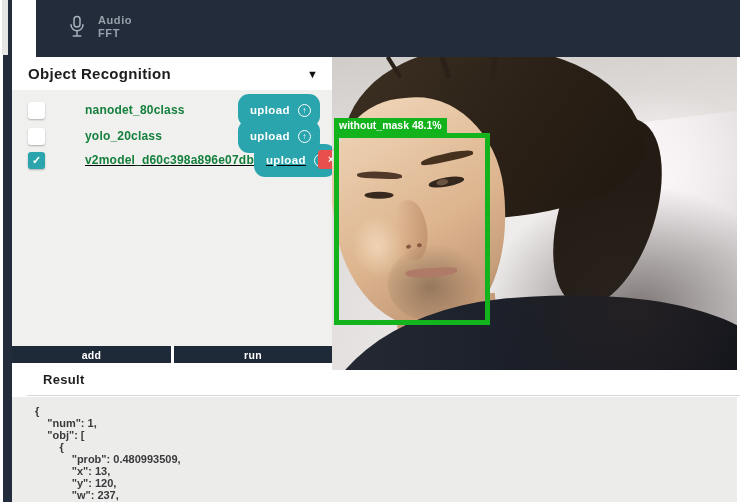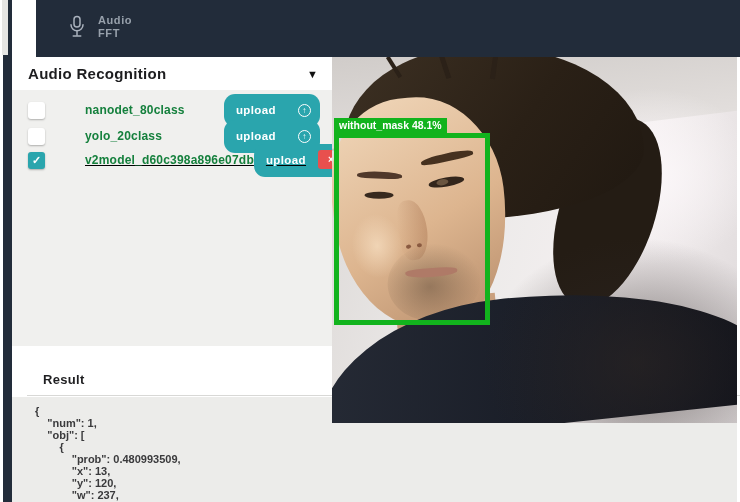--- a/index.html
+++ b/index.html
@@ -28,33 +28,33 @@
   .panel-title{font-size:15px;font-weight:bold;color:#1d1d1f;letter-spacing:.3px;}
   .caret{margin-left:auto;font-size:11px;color:#111;}
   .caret::after{content:"▼";}
   .panel-body{position:absolute;left:0;top:33px;width:320px;height:256px;background:var(--panel-gray);}
   .model-row{position:absolute;left:16px;width:292px;height:22px;display:flex;align-items:center;}
   .row-0{top:9px;} .row-1{top:35px;} .row-2{top:59px;text-decoration:underline;}
   .checkbox{width:17px;height:17px;background:#fff;border-radius:3px;box-shadow:0 1px 2px rgba(0,0,0,.28);margin-right:14px;cursor:pointer;position:relative;flex:none;}
   .checkbox.checked{background:var(--accent-teal);}
   .checkbox.checked::after{content:"✓";position:absolute;left:0;top:0;width:17px;height:17px;color:#fff;font-size:11px;line-height:17px;text-align:center;font-weight:bold;}
   .model-label{font-size:12px;font-weight:bold;color:#15803d;letter-spacing:.2px;white-space:nowrap;margin-left:26px;}
-  .upload-btn{margin-left:auto;height:33px;padding:0 9px 0 12px;border:none;border-radius:11px;background:var(--accent-teal);color:#fff;font-family:inherit;font-size:11.5px;font-weight:bold;letter-spacing:.4px;display:flex;align-items:center;gap:22px;cursor:pointer;}
+  .upload-btn{margin-left:auto;height:33px;padding:0 9px 0 12px;border:none;border-radius:11px;background:var(--accent-teal);color:#fff;font-family:inherit;font-size:11.5px;font-weight:bold;letter-spacing:.4px;display:flex;align-items:center;gap:8px;cursor:pointer;}
   .row-2 .upload-btn{margin-right:22px;}
   .upload-arrow{width:13px;height:13px;border:1px solid #fff;border-radius:50%;display:block;position:relative;}
   .upload-arrow::after{content:"↑";position:absolute;left:0;top:0;width:11px;height:11px;line-height:11px;text-align:center;font-size:8px;color:#fff;}
   .delete-btn{position:absolute;left:290px;top:1px;width:26px;height:19px;border:none;border-radius:3px;background:var(--delete-red);color:#fff;cursor:pointer;font-size:10px;font-weight:bold;}
   .delete-x::after{content:"×";color:#fff;}
   .panel-actions{position:absolute;left:0;top:289px;width:320px;height:17px;}
   .action-btn{position:absolute;top:0;height:17px;border:none;background:#1f2a38;color:#fff;font-family:inherit;font-size:10.5px;font-weight:bold;letter-spacing:.3px;cursor:pointer;}
   .add-btn{left:0;width:159px;}
   .run-btn{left:162px;width:158px;}
 
   
-  .camera{position:absolute;left:332px;top:57px;width:405px;height:366px;overflow:hidden;background:linear-gradient(105deg,#dcd8d6 0%,#ecEAe9 38%,#f5f0f1 68%,#ddd8d9 100%);z-index:4;}
+  .camera{position:absolute;left:332px;top:57px;width:405px;height:313px;overflow:hidden;background:linear-gradient(105deg,#dcd8d6 0%,#ecEAe9 38%,#f5f0f1 68%,#ddd8d9 100%);z-index:4;}
   .camera *{position:absolute;}
   .ceiling{left:-20px;top:-34px;width:480px;height:110px;background:linear-gradient(to bottom,#cfcbc8,#e2dedc);transform:rotate(-7deg);}
   .wall-line{left:-10px;top:72px;width:300px;height:2px;background:#c7c2bf;transform:rotate(-8deg);}
   .wall-glow{left:210px;top:30px;width:220px;height:180px;background:radial-gradient(ellipse at center,rgba(252,248,250,.9),rgba(252,248,250,0) 70%);}
   .hair-main{left:12px;top:-10px;width:300px;height:172px;background:linear-gradient(125deg,#3a2e21 10%,#2a2016 55%,#221a12 90%);border-radius:46% 54% 62% 38%/58% 62% 42% 38%;}
   .hair-side{left:228px;top:58px;width:95px;height:195px;background:#241c14;border-radius:50%;transform:rotate(18deg);}
   .hair-spike1{left:110px;top:-6px;width:5px;height:28px;background:#2b2118;transform:rotate(-18deg);}
   .hair-spike2{left:160px;top:-8px;width:5px;height:30px;background:#2b2118;transform:rotate(8deg);}
   .hair-spike3{left:60px;top:-2px;width:4px;height:24px;background:#2b2118;transform:rotate(-32deg);}
   .neck{left:66px;top:240px;width:100px;height:70px;background:linear-gradient(#cba17f,#b78d6b);transform:rotate(-5deg);}
@@ -101,21 +101,21 @@
         <div>Audio</div>
         <div>FFT</div>
       </div>
     </div>
   </div>
   <div class="left-rail"></div>
   <div class="edge-strip"></div>
 
   <div class="panel">
     <div class="panel-head">
-      <span class="panel-title">Audio Recognition</span>
+      <span class="panel-title">Object Recognition</span>
       <span class="caret"></span>
     </div>
     <div class="panel-body">
 
       <div class="model-row row-0">
         <span class="checkbox"></span>
         <span class="model-label">nanodet_80class</span>
         <button class="upload-btn">
           <span>upload</span>
           <span class="upload-arrow"></span>
@@ -135,20 +135,24 @@
         <span class="checkbox checked"></span>
         <span class="model-label">v2model_d60c398a896e07db</span>
         <button class="upload-btn">
           <span>upload</span>
           <span class="upload-arrow"></span>
         </button>
         <button class="delete-btn"><span class="delete-x"></span></button>
       </div>
     </div>
 
+    <div class="panel-actions">
+      <button class="action-btn add-btn">add</button>
+      <button class="action-btn run-btn">run</button>
+    </div>
   </div>
 
   <div class="camera">
     <div class="ceiling"></div>
     <div class="wall-line"></div>
     <div class="wall-glow"></div>
     <div class="hair-side"></div>
     <div class="hair-main"></div>
     <div class="hair-spike1"></div>
     <div class="hair-spike2"></div>

